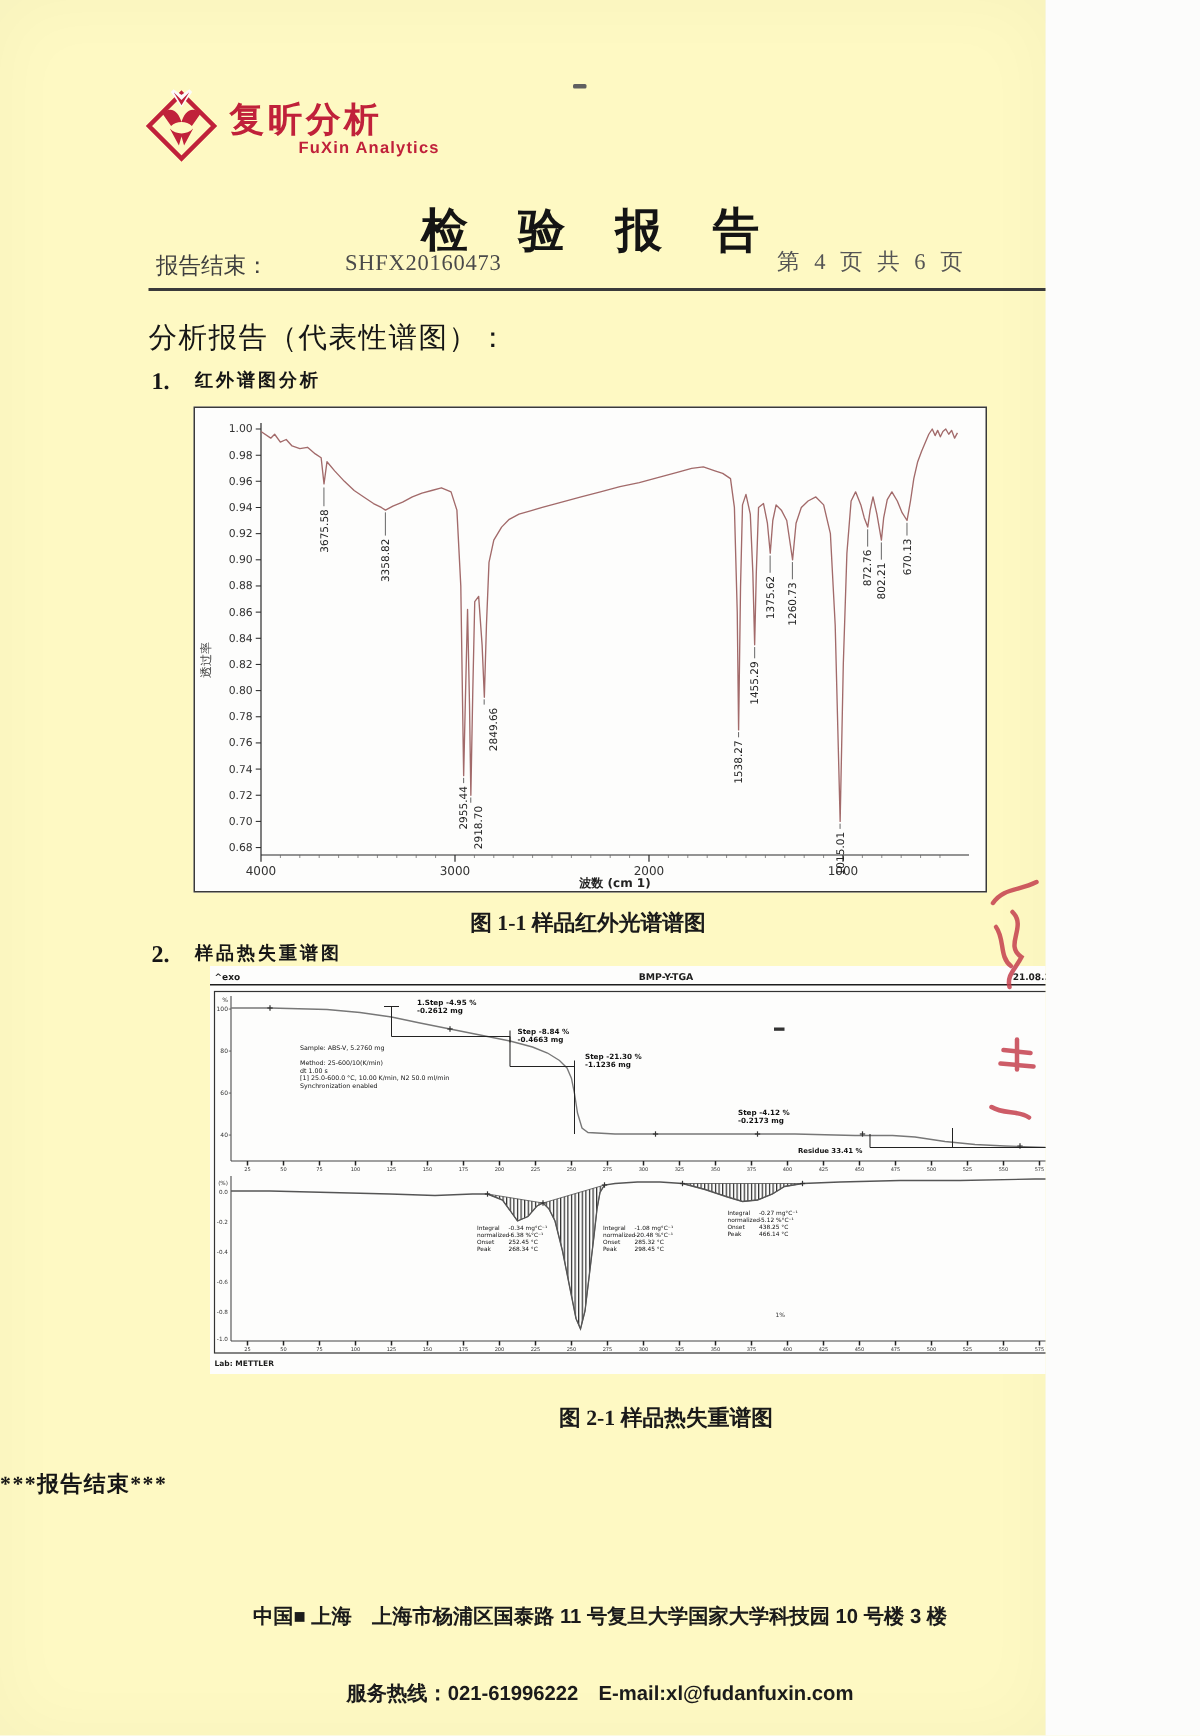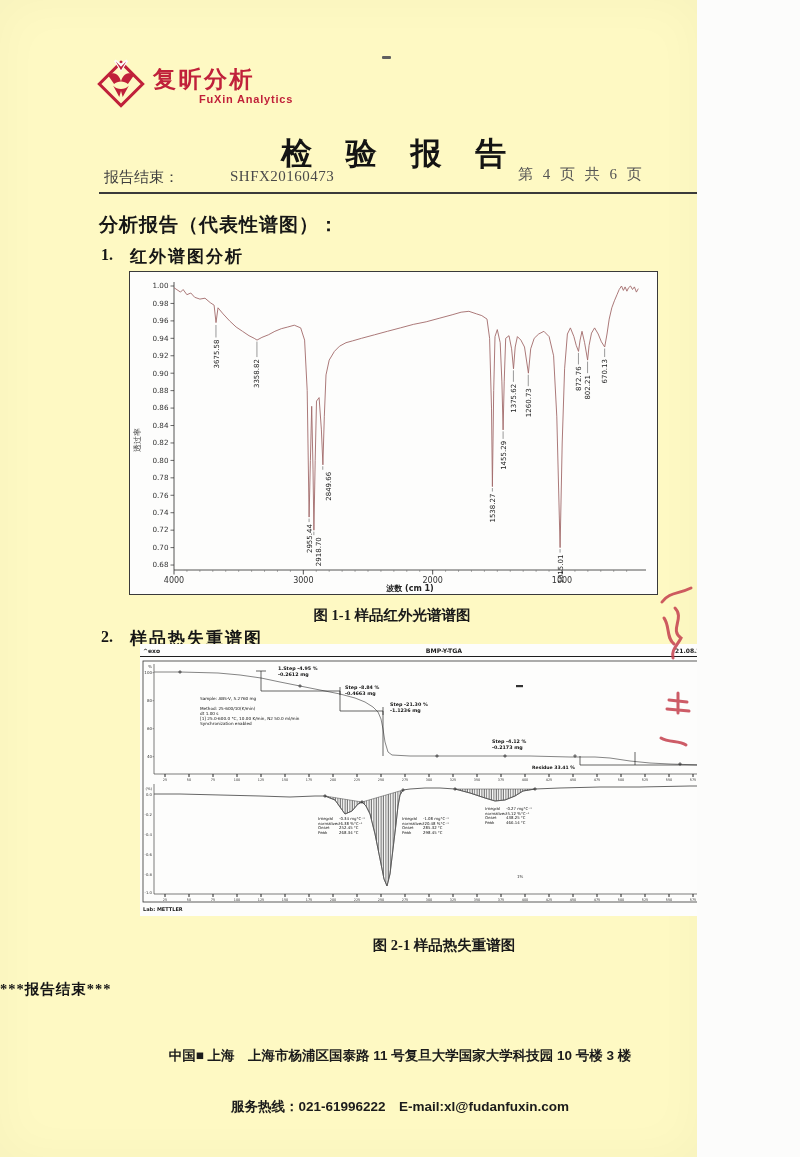--- a/index.html
+++ b/index.html
@@ -12,35 +12,35 @@
   .brand-cn{position:absolute;left:58px;top:8px;font-size:23px;font-weight:bold;letter-spacing:2.5px;
             font-family:"Liberation Sans","DejaVu Sans",sans-serif;}
   .brand-en{position:absolute;left:58px;top:37px;font-size:11px;font-weight:bold;letter-spacing:0.8px;
             font-family:"Liberation Sans","DejaVu Sans",sans-serif;padding-left:46px;}
   .scan-dash{top:56px;left:382px;width:9px;height:2.5px;background:#606060;border-radius:1px;}
   .page-title{top:109px;left:0;width:800px;text-align:center;font-size:31px;font-weight:bold;letter-spacing:13px;color:#141414;margin-top:24px;}
   .report-label{top:168px;left:104px;font-size:15px;color:#3f3f3f;}
   .report-value{top:168px;left:214px;font-size:15px;color:#4a4a4a;letter-spacing:0.5px;margin-left:16px;}
   .page-info{top:165px;left:518px;font-size:15px;color:#555;letter-spacing:3px;}
   .header-rule{top:192px;left:99px;width:601px;height:2px;background:#3a3a3a;}
-  .section-heading{top:212px;left:99px;font-size:19px;font-weight:bold;letter-spacing:1px;color:#161616;}
+  .section-heading{top:212px;left:99px;font-size:19px;font-weight:normal;letter-spacing:1px;color:#161616;}
   .item-no{font-size:16px;font-weight:bold;color:#161616;}
-  .item-title{font-size:17px;font-weight:bold;letter-spacing:2px;color:#161616;}
+  .item-title{font-size:12px;font-weight:bold;letter-spacing:2px;color:#161616;}
   .item1-no{top:246px;left:101px;} .item1-title{top:245px;left:130px;}
   .item2-no{top:628px;left:101px;} .item2-title{top:627px;left:130px;}
   .ir-chart{top:271px;left:129px;width:527px;height:322px;border:1.5px solid #3a3a3a;background:#fdfdfc;}
   .ir-chart svg{display:block;width:100%;height:100%;}
   .caption1{top:606px;left:128px;width:528px;text-align:center;font-size:14.5px;font-weight:bold;color:#1a1a1a;}
   .tga-chart{top:644px;left:140px;width:608px;height:272px;background:#fdfdfc;}
   .tga-chart svg{display:block;width:100%;height:100%;}
   .caption2{top:936px;left:140px;width:608px;text-align:center;font-size:14.5px;font-weight:bold;color:#1a1a1a;}
   .end-mark{top:980px;left:0;width:788px;text-align:left;font-size:14.5px;font-weight:bold;letter-spacing:1px;color:#161616;}
   .stamp{top:580px;right:0;width:58px;height:186px;}
   .footer-line{left:0;width:800px;text-align:center;font-weight:bold;color:#1b1b1b;
-               font-family:"Liberation Sans","DejaVu Sans",sans-serif;}
+               font-family:"Liberation Sans","DejaVu Sans",sans-serif;margin-top:22px;}
   .footer1{top:1047px;font-size:13.5px;}
   .footer2{top:1098px;font-size:13.5px;}
   text{font-family:"DejaVu Sans","Liberation Sans",sans-serif;}
 </style>
 </head>
 <body>
 
 <div class="page">
 
   <div class="abs brand">

